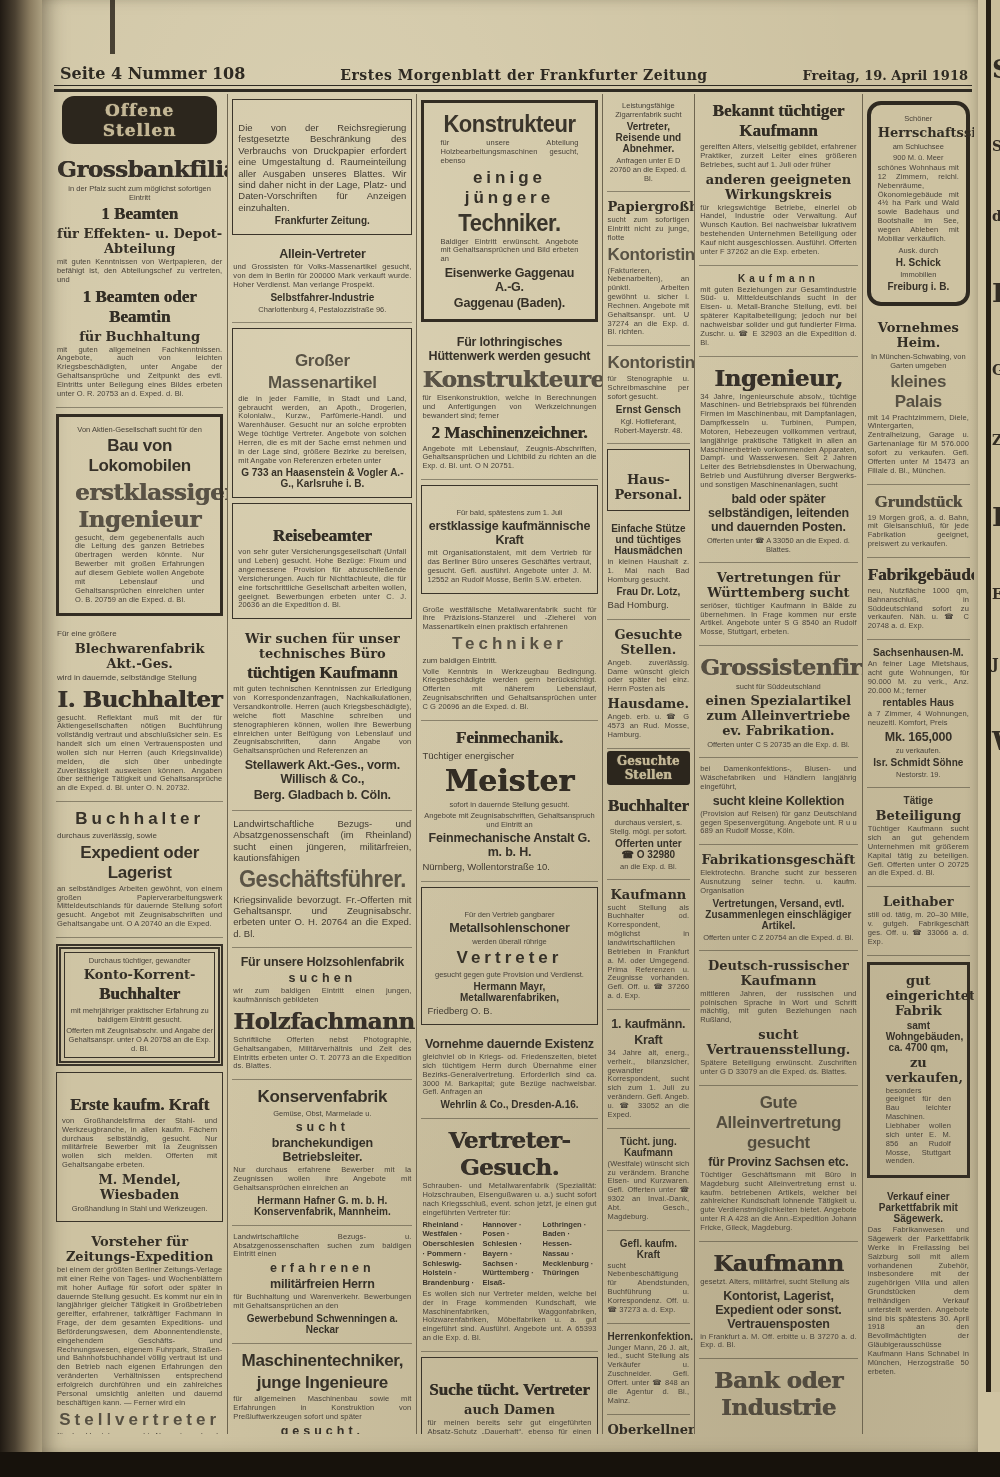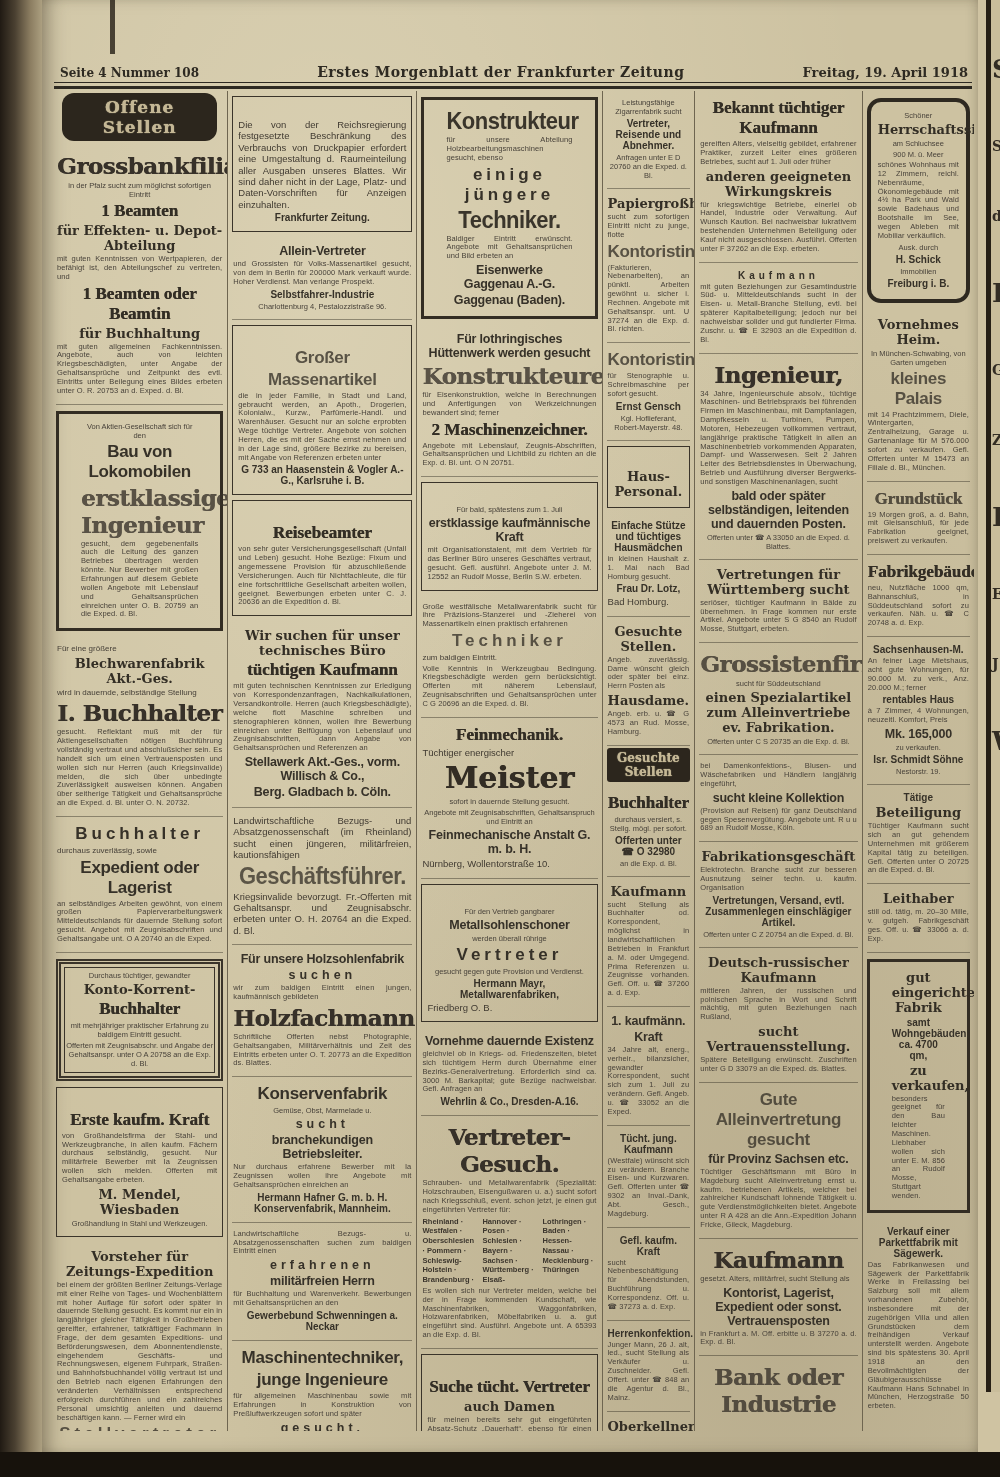--- a/index.html
+++ b/index.html
@@ -12,34 +12,34 @@
           radial-gradient(ellipse at 30% 20%, rgba(255,250,230,.25), rgba(0,0,0,0) 60%),
           radial-gradient(ellipse at 80% 90%, rgba(90,75,50,.18), rgba(0,0,0,0) 55%),
           #cdc2a1;
         box-shadow:inset 14px 0 22px -12px rgba(40,30,15,.55), inset -6px 0 14px -8px rgba(40,30,15,.4);
         color:#35302a}
   .below{position:absolute;left:0;right:0;top:1452px;bottom:0;background:#17120c}
   .corner-mark{position:absolute;left:68px;top:0;width:5px;height:54px;background:#241e15;opacity:.8}
   
   .masthead{display:flex;justify-content:space-between;align-items:flex-end;
             padding:64px 10px 2px 18px;font-family:"DejaVu Serif",serif;font-weight:bold;color:#2e2a22}
-  .masthead .l{font-size:12px}
+  .masthead .l{font-size:16px}
   .masthead .c{font-size:14px;letter-spacing:.5px}
   .masthead .r{font-size:13px}
   .rule{margin:0 6px 0 12px;border-top:1.5px solid #2e2a22;border-bottom:3px solid #2e2a22;height:3px}
   
   .cols{display:flex;align-items:stretch;height:1340px;overflow:hidden;margin:2px 4px 16px 10px}
   .col{overflow:hidden;padding:0 4px;box-sizing:border-box;border-left:1px solid #6e6550}
   .col:first-child{border-left:none}
   .c1{width:178px}.c2{width:192px}.c3{width:188px}.c4{width:94px}.c5{width:170px}.c6{width:114px}
   
   .ad{padding:5px 1px 6px;border-bottom:1px solid rgba(52,46,36,.45)}
   .ad:last-child{border-bottom:none}
   .box{border:1.5px solid #3a342a;padding:20px 5px 6px;margin:5px 0}
-  .thick{border:3.5px solid #332d23;padding:6px 22px 7px;margin:6px 0}
+  .thick{border:3.5px solid #332d23;padding:6px 16px 7px;margin:6px 0}
   .double{border:5px double #3a342a;padding:5px 5px 6px;margin:6px 0;outline:1px solid #3a342a;outline-offset:-9px}
   .rounded{border:4px solid #2e2920;border-radius:14px;padding:7px 7px 8px;margin:7px 0}
   .bannerbox{border:none;padding:0;margin:2px 0 4px}
   
   .ad div{margin:2px 0}
   .t-xs   {font-size:7.5px;line-height:1.18;text-align:justify;color:#48423a;letter-spacing:.1px}
   .t-xs-c {font-size:7.5px;line-height:1.2;text-align:center;color:#48423a}
   .t-xs-l {font-size:8px;line-height:1.2;text-align:left;color:#443e36}
   .t-sm   {font-size:9.5px;line-height:1.2;text-align:justify;color:#403a31}
   .t-sm-c {font-size:9.5px;line-height:1.2;color:#403a31}
@@ -87,21 +87,21 @@
           <div class="t-xl-f">Grossbankfiliale</div>
           <div class="t-xs-c">in der Pfalz sucht zum möglichst sofortigen Eintritt</div>
           <div class="t-lg-f">1 Beamten</div>
           <div class="t-md-f">für Effekten- u. Depot-Abteilung</div>
           <div class="t-xs">mit guten Kenntnissen von Wertpapieren, der befähigt ist, den Abteilungschef zu vertreten, und</div>
           <div class="t-lg-f">1 Beamten oder Beamtin</div>
           <div class="t-md-f">für Buchhaltung</div>
           <div class="t-xs">mit guten allgemeinen Fachkenntnissen. Angebote, auch von leichten Kriegsbeschädigten, unter Angabe der Gehaltsansprüche und Zeitpunkt des evtl. Eintritts unter Beilegung eines Bildes erbeten unter O. R. 20753 an d. Exped. d. Bl.</div>
         </div>
         <div class="ad thick">
-          <div class="t-xs-c">Von Aktien-Gesellschaft sich für den</div>
+          <div class="t-xs-c">Von Aktien-Gesellschaft sucht für den</div>
           <div class="t-lg">Bau von Lokomobilen</div>
           <div class="t-xl-f faded">erstklassiger Ingenieur</div>
           <div class="t-xs">gesucht, dem gegebenenfalls auch die Leitung des ganzen Betriebes übertragen werden könnte. Nur Bewerber mit großen Erfahrungen auf diesem Gebiete wollen Angebote mit Lebenslauf und Gehaltsansprüchen einreichen unter O. B. 20759 an die Exped. d. Bl.</div>
         </div>
         <div class="ad">
           <div class="t-xs-l">Für eine größere</div>
           <div class="t-md-f">Blechwarenfabrik Akt.-Ges.</div>
           <div class="t-xs-l">wird in dauernde, selbständige Stellung</div>
           <div class="t-xl-f">I. Buchhalter</div>
           <div class="t-xs">gesucht. Reflektant muß mit der für Aktiengesellschaften nötigen Buchführung vollständig vertraut und abschlußsicher sein. Es handelt sich um einen Vertrauensposten und wollen sich nur Herren (auch Kriegsinvalide) melden, die sich über unbedingte Zuverlässigkeit ausweisen können. Angaben über seitherige Tätigkeit und Gehaltsansprüche an die Exped. d. Bl. unter O. N. 20732.</div>

